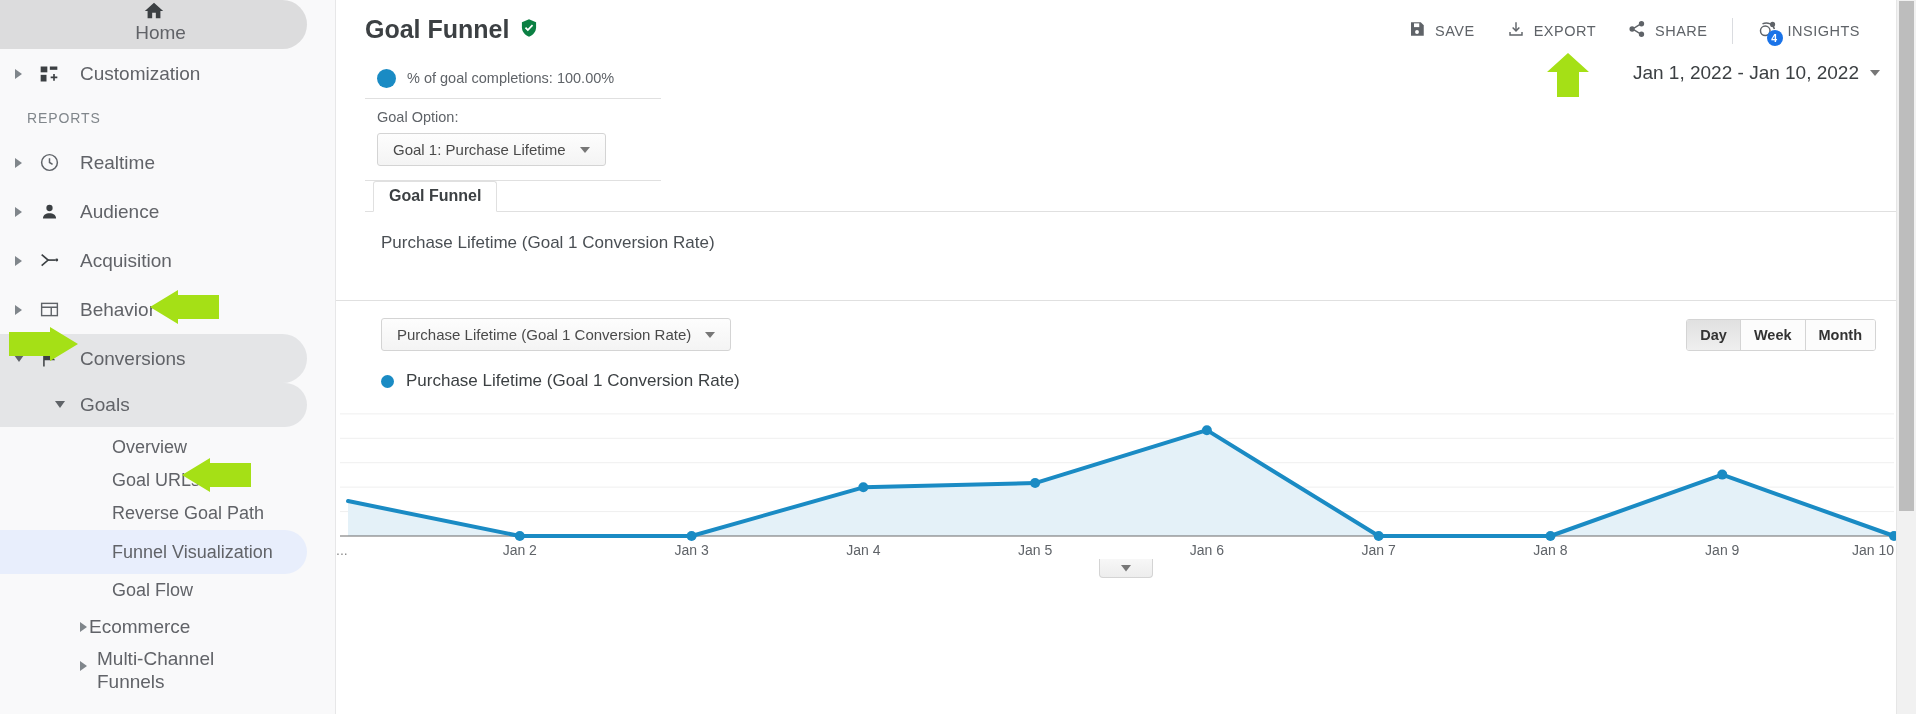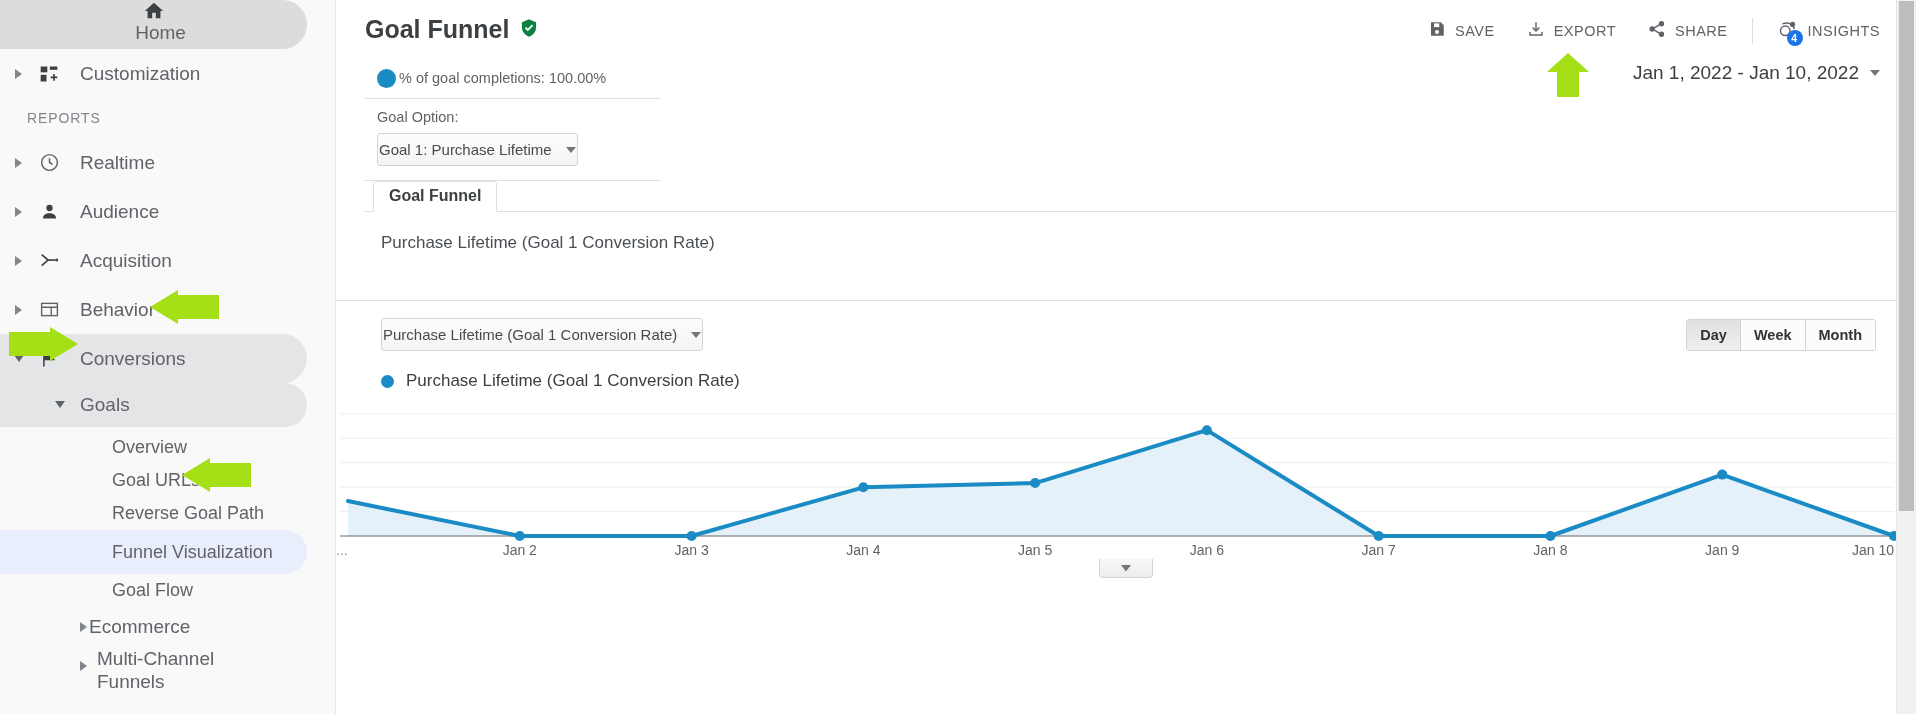--- a/index.html
+++ b/index.html
@@ -117,42 +117,42 @@
     font-size: 25px;
     color: #3c4043;
     font-weight: bold;
     margin-left: 29px;
     display: flex;
     align-items: center;
     gap: 10px;
   }
   #toolbar {
     position: absolute;
-    right: 20px;
+    right: 40px;
     top: 12px;
     display: flex;
     align-items: center;
     gap: 0;
   }
   .tb-btn {
     display: flex; align-items: center; gap: 9px;
     font-size: 14.5px; letter-spacing: .5px;
     color: #5f6368;
     padding: 6px 16px;
     cursor: pointer;
   }
   .tb-div { width: 1px; height: 26px; background: #dadce0; margin: 0 8px; }
   #goalsum {
     margin-left: 29px;
     width: 296px;
     border-bottom: 1px solid #e0e0e0;
     height: 41px;
     display: flex;
     align-items: center;
-    gap: 3px;
+    gap: 11px;
     font-size: 14.5px;
     color: #5f6368;
     padding-left: 12px;
   }
   .dot-blue { width: 19px; height: 19px; border-radius: 50%; background: #1a8bc4; flex: 0 0 19px; }
 
   #daterange {
     position: absolute;
     right: 36px;
     top: 62px;
@@ -172,21 +172,21 @@
   }
   .field-label { font-size: 14.5px; color: #5f6368; margin-bottom: 8px; }
   .select-box {
     display: inline-flex;
     align-items: center;
     justify-content: space-between;
     gap: 14px;
     border: 1px solid #d4d4d4;
     border-radius: 3px;
     background: linear-gradient(#fdfdfd,#f4f4f4);
-    padding: 7px 1px;
+    padding: 7px 15px;
     font-size: 15px;
     color: #4a4a4a;
     cursor: pointer;
   }
   .tri-down {
     width: 0; height: 0;
     border-left: 5.5px solid transparent;
     border-right: 5.5px solid transparent;
     border-top: 6.5px solid #777;
   }

